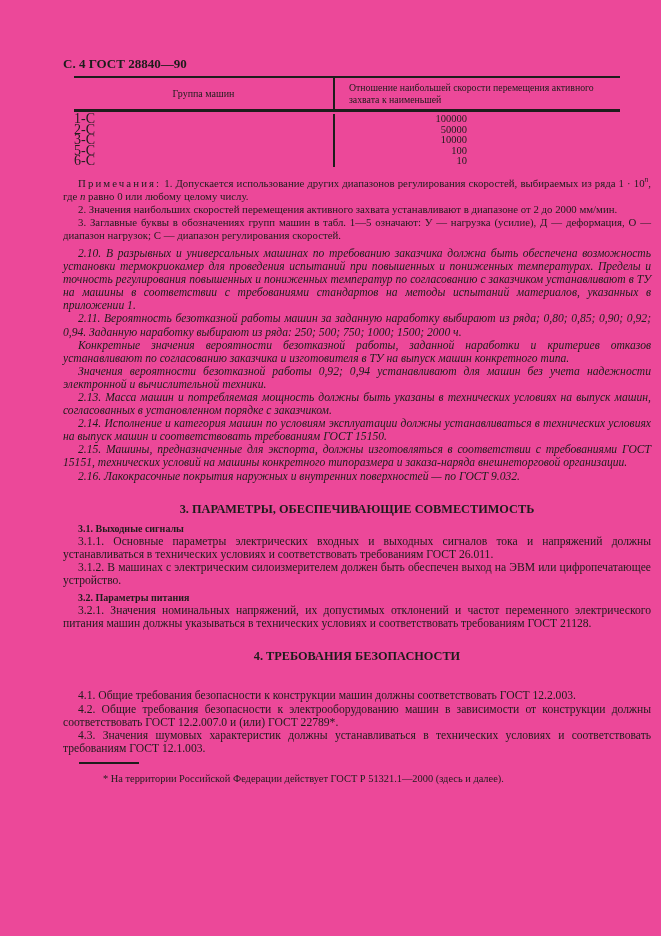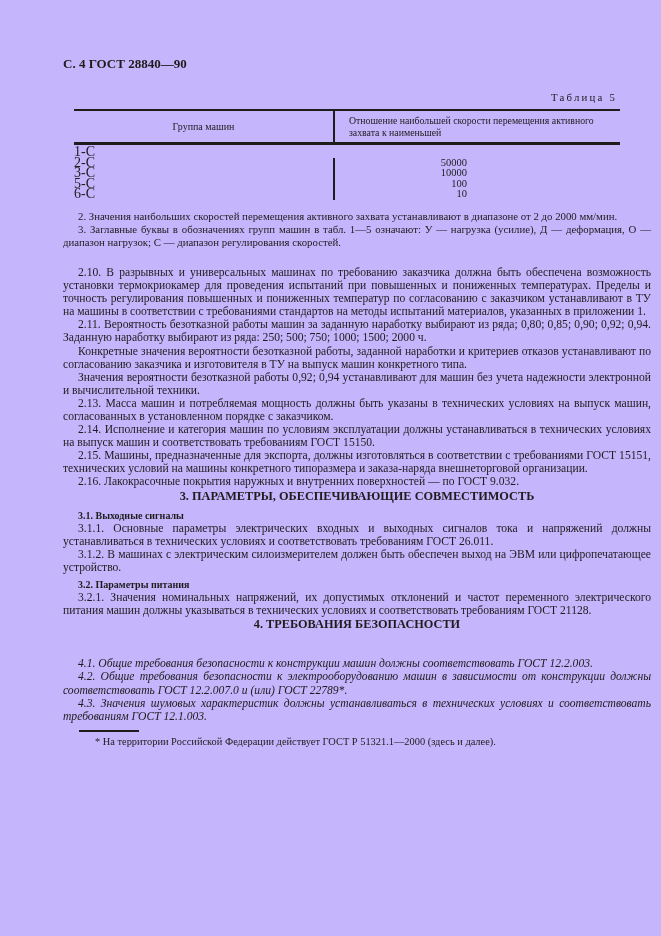--- a/index.html
+++ b/index.html
@@ -5,21 +5,21 @@
   html,body{margin:0;padding:0;}
   body{
     background:#ffffff;
     font-family:"Liberation Serif","DejaVu Serif",serif;
     color:#1d1d1b;
     -webkit-font-smoothing:antialiased;
   }
   .page{
     position:relative;
     width:661px;height:936px;
-    background:#c4b5fd;
+    background:#ec4899;
     box-sizing:border-box;
     padding:57px 18px 0 63px;
     overflow:hidden;
   }
   .content{width:588px;}
   .running-header{
     font-weight:bold;
     font-size:13px;line-height:14px;
   }
   .table-label{
@@ -83,67 +83,67 @@
   .lsp{letter-spacing:2.1px;}
   .it{font-style:italic;}
   sup{font-size:7.5px;font-style:italic;line-height:0;}
   
   .bp{
     margin:0;
     font-size:11.6px;line-height:13.1px;
     text-align:justify;
     text-indent:15px;
   }
-  .sec2{margin-top:17px;}
+  .sec2{margin-top:5px;font-style:italic;}
   .sec-heading{
-    margin:0 0 6px 0;
+    margin:19px 0 6px 0;
     font-size:12.3px;line-height:14px;
     font-weight:bold;
     text-align:center;
   }
   .subhead{
     margin:4px 0 0 0;
     font-size:10px;line-height:13.1px;
     font-weight:bold;
     text-indent:15px;
     text-align:left;
   }
-  .sec4-block{margin-top:26px;font-style:italic;}
+  .sec4-block{margin-top:26px;}
   
   .footnote-rule{
     margin:7px 0 3px 16px;
     width:60px;
     border-top:2px solid #1d1d1b;
     height:0;
   }
   .footnote{
-    margin:0;
+    margin:8px;
     font-size:10.4px;line-height:13px;
     text-indent:32px;
     text-align:left;
   }
 </style>
 </head>
 <body>
 
 <div class="page">
   <div class="content">
 
     <div class="running-header">С. 4 ГОСТ 28840—90</div>
 
-    <div class="table-label">Таблица 5</div>
 
     <div class="gtable">
       <div class="gt-header">
         <div class="gt-c1">Группа машин</div>
         <div class="gt-c2">Отношение наибольшей скорости перемещения активного захвата к наименьшей</div>
       </div>
       <div class="gt-body">
         <div class="gt-row">
           <div class="gt-c1">1-С</div>
+          <div class="gt-c2"><span class="val">100000</span></div>
         </div>
         <div class="gt-row">
           <div class="gt-c1">2-С</div>
           <div class="gt-c2"><span class="val">50000</span></div>
         </div>
         <div class="gt-row">
           <div class="gt-c1">3-С</div>
           <div class="gt-c2"><span class="val">10000</span></div>
         </div>
         <div class="gt-row">
@@ -151,20 +151,21 @@
           <div class="gt-c2"><span class="val">100</span></div>
         </div>
         <div class="gt-row">
           <div class="gt-c1">6-С</div>
           <div class="gt-c2"><span class="val">10</span></div>
         </div>
       </div>
     </div>
 
     <div class="notes">
+      <p class="note"><span class="lsp">Примечания:</span><span> 1. Допускается использование других диапазонов регулирования скоростей, выбираемых из ряда 1 · 10</span><sup>n</sup><span>, где </span><span class="it">n</span><span> равно 0 или любому целому числу.</span></p>
       <p class="note">2. Значения наибольших скоростей перемещения активного захвата устанавливают в диапазоне от 2 до 2000 мм/мин.</p>
       <p class="note">3. Заглавные буквы в обозначениях групп машин в табл. 1—5 означают: У — нагрузка (усилие), Д — деформация, О — диапазон нагрузок; С — диапазон регулирования скоростей.</p>
     </div>
 
     <div class="sec2">
       <p class="bp">2.10. В разрывных и универсальных машинах по требованию заказчика должна быть обеспечена возможность установки термокриокамер для проведения испытаний при повышенных и пониженных температурах. Пределы и точность регулирования повышенных и пониженных температур по согласованию с заказчиком устанавливают в ТУ на машины в соответствии с требованиями стандартов на методы испытаний материалов, указанных в приложении 1.</p>
       <p class="bp">2.11. Вероятность безотказной работы машин за заданную наработку выбирают из ряда; 0,80; 0,85; 0,90; 0,92; 0,94. Заданную наработку выбирают из ряда: 250; 500; 750; 1000; 1500; 2000 ч.</p>
       <p class="bp">Конкретные значения вероятности безотказной работы, заданной наработки и критериев отказов устанавливают по согласованию заказчика и изготовителя в ТУ на выпуск машин конкретного типа.</p>
       <p class="bp">Значения вероятности безотказной работы 0,92; 0,94 устанавливают для машин без учета надежности электронной и вычислительной техники.</p>
       <p class="bp">2.13. Масса машин и потребляемая мощность должны быть указаны в технических условиях на выпуск машин, согласованных в установленном порядке с заказчиком.</p>

